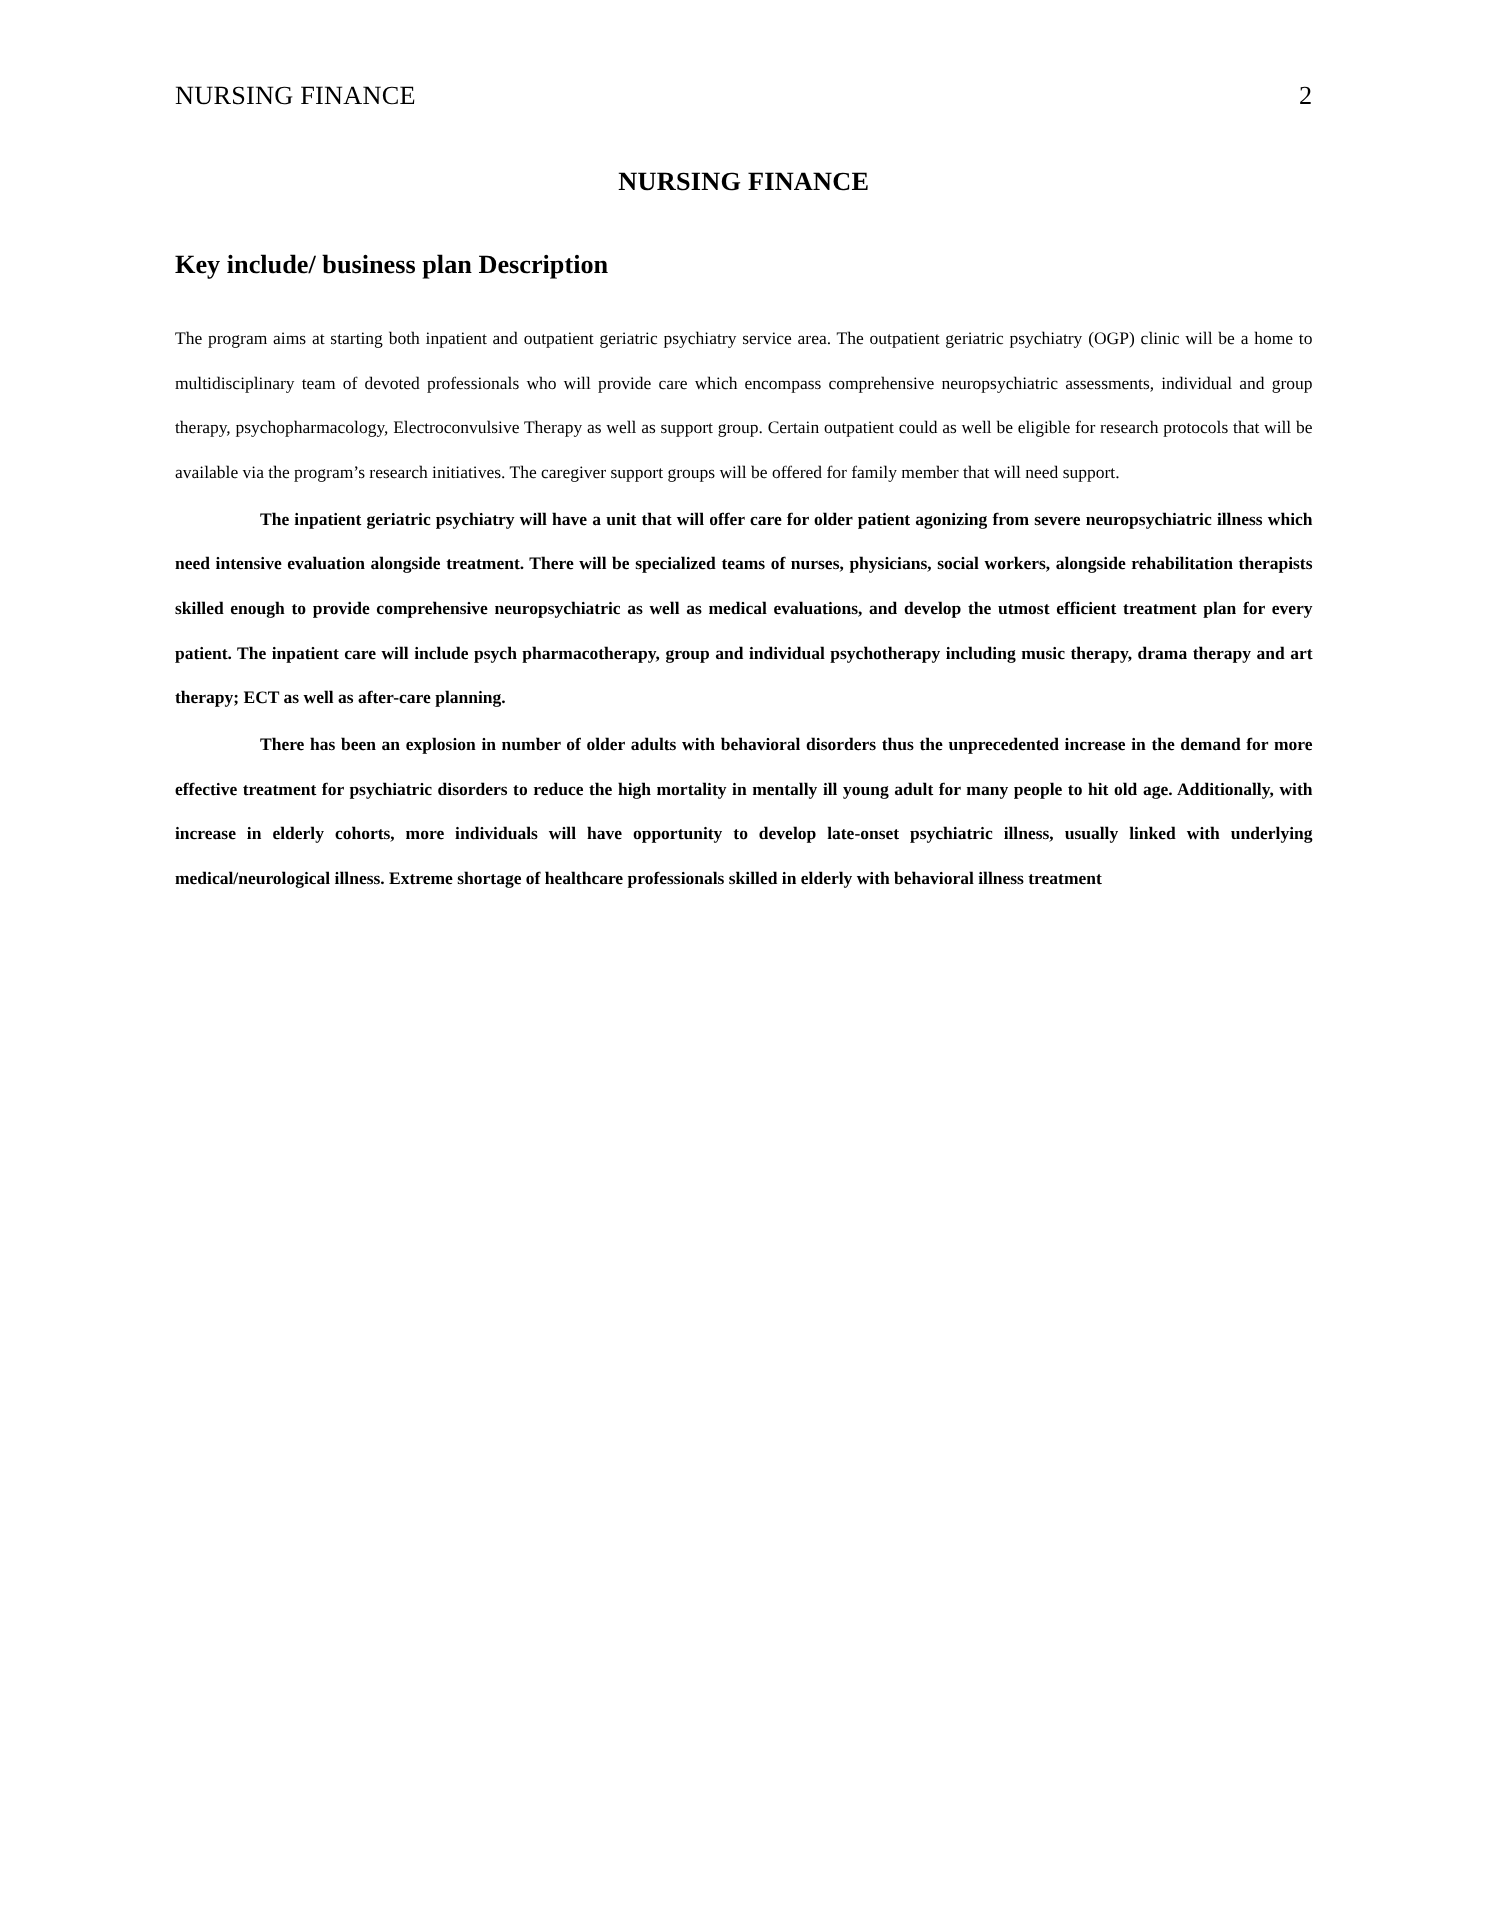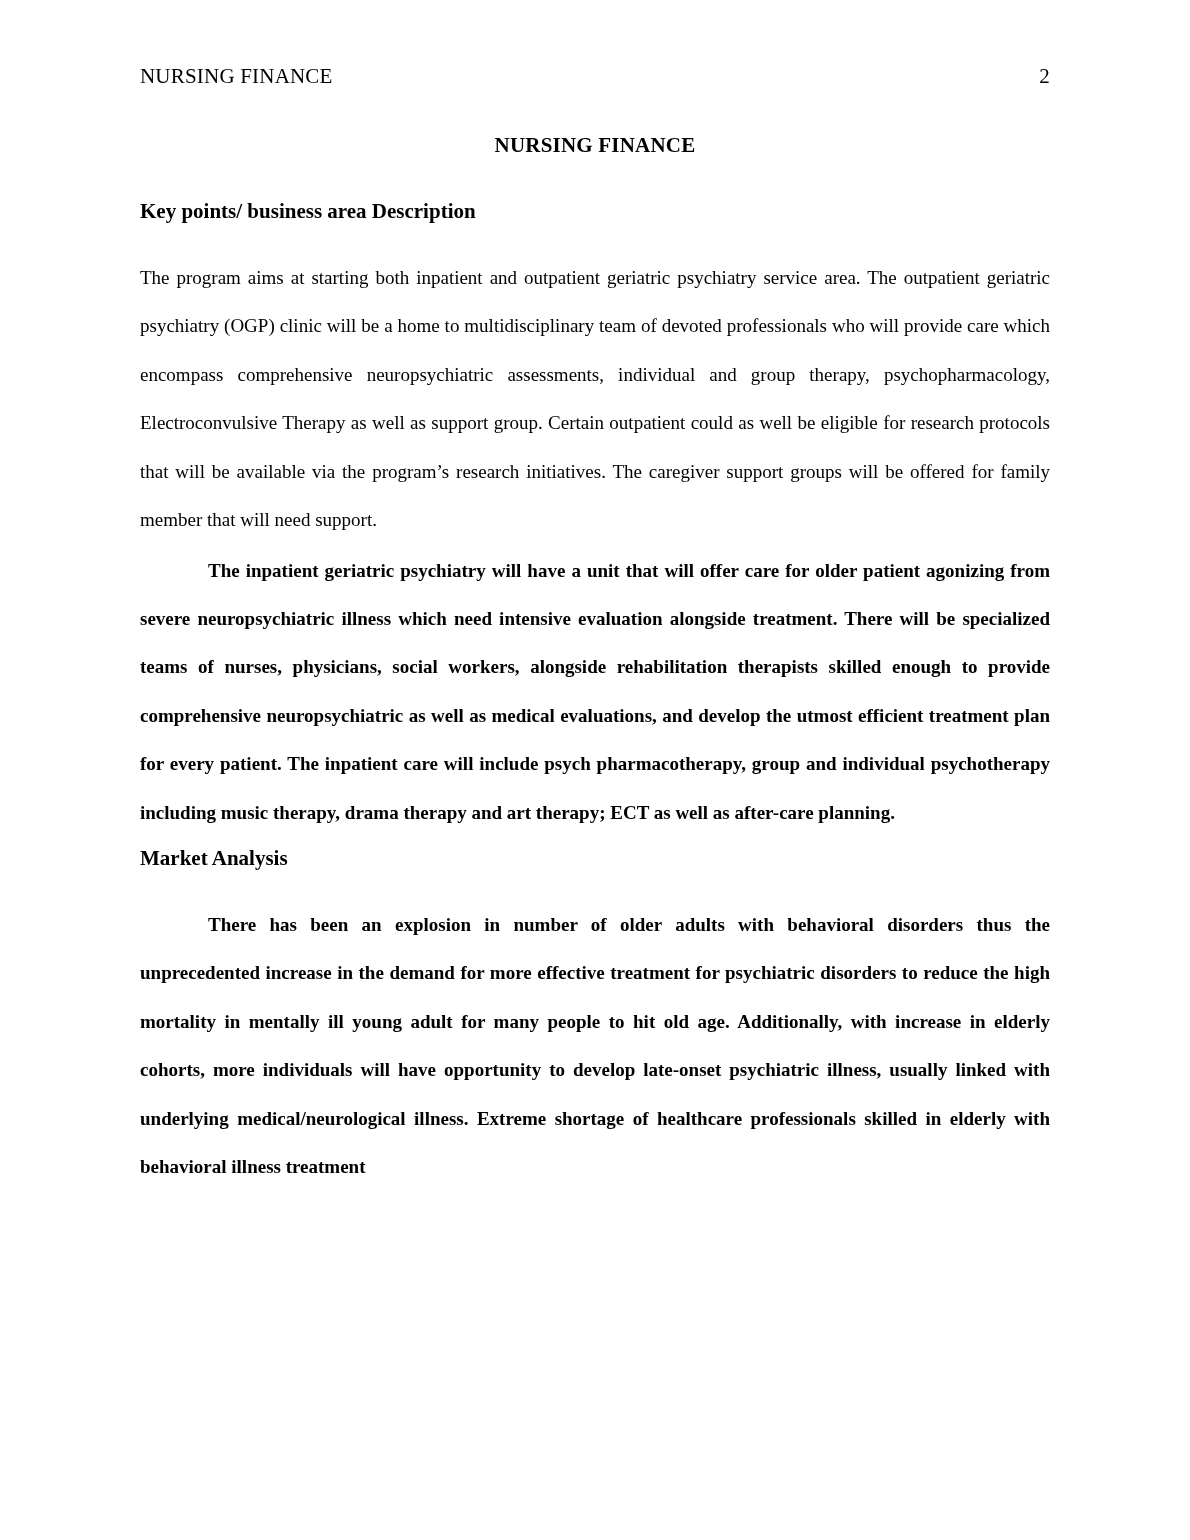--- a/index.html
+++ b/index.html
@@ -41,21 +41,21 @@
     margin: 0 0 34px 0;
     letter-spacing: 0.2px;
   }
   h2.section-heading {
     font-weight: bold;
     font-size: 21px;
     margin: 0 0 22px 0;
     line-height: 1.9;
   }
   p.body-par {
-    font-size: 19px;
+    font-size: 14px;
     line-height: 2.55;
     text-align: justify;
     margin: 0 0 2px 0;
     text-justify: inter-word;
   }
   p.indent {
     text-indent: 68px;
     font-weight: bold;
   }
 </style>
@@ -64,23 +64,22 @@
 
 <div class="page">
 
   <div class="running-head">
     <span class="rh-title">NURSING FINANCE</span>
     <span class="rh-page">2</span>
   </div>
 
   <div class="doc-title">NURSING FINANCE</div>
 
-  <h2 class="section-heading">Key points/ business area Description</h2>
+  <h2 class="section-heading">Key include/ business plan Description</h2>
 
   <p class="body-par">The program aims at starting both inpatient and outpatient geriatric psychiatry service area. The outpatient geriatric psychiatry (OGP) clinic will be a home to multidisciplinary team of devoted professionals who will provide care which encompass comprehensive neuropsychiatric assessments, individual and group therapy, psychopharmacology, Electroconvulsive Therapy as well as support group. Certain outpatient could as well be eligible for research protocols that will be available via the program’s research initiatives. The caregiver support groups will be offered for family member that will need support.</p>
 
   <p class="body-par indent">The inpatient geriatric psychiatry will have a unit that will offer care for older patient agonizing from severe neuropsychiatric illness which need intensive evaluation alongside treatment. There will be specialized teams of nurses, physicians, social workers, alongside rehabilitation therapists skilled enough to provide comprehensive neuropsychiatric as well as medical evaluations, and develop the utmost efficient treatment plan for every patient. The inpatient care will include psych pharmacotherapy, group and individual psychotherapy including music therapy, drama therapy and art therapy; ECT as well as after-care planning.</p>
 
-  <h2 class="section-heading">Market Analysis</h2>
 
   <p class="body-par indent">There has been an explosion in number of older adults with behavioral disorders thus the unprecedented increase in the demand for more effective treatment for psychiatric disorders to reduce the high mortality in mentally ill young adult for many people to hit old age. Additionally, with increase in elderly cohorts, more individuals will have opportunity to develop late-onset psychiatric illness, usually linked with underlying medical/neurological illness. Extreme shortage of healthcare professionals skilled in elderly with behavioral illness treatment</p>
 
 </div>
 
 </body></html>

